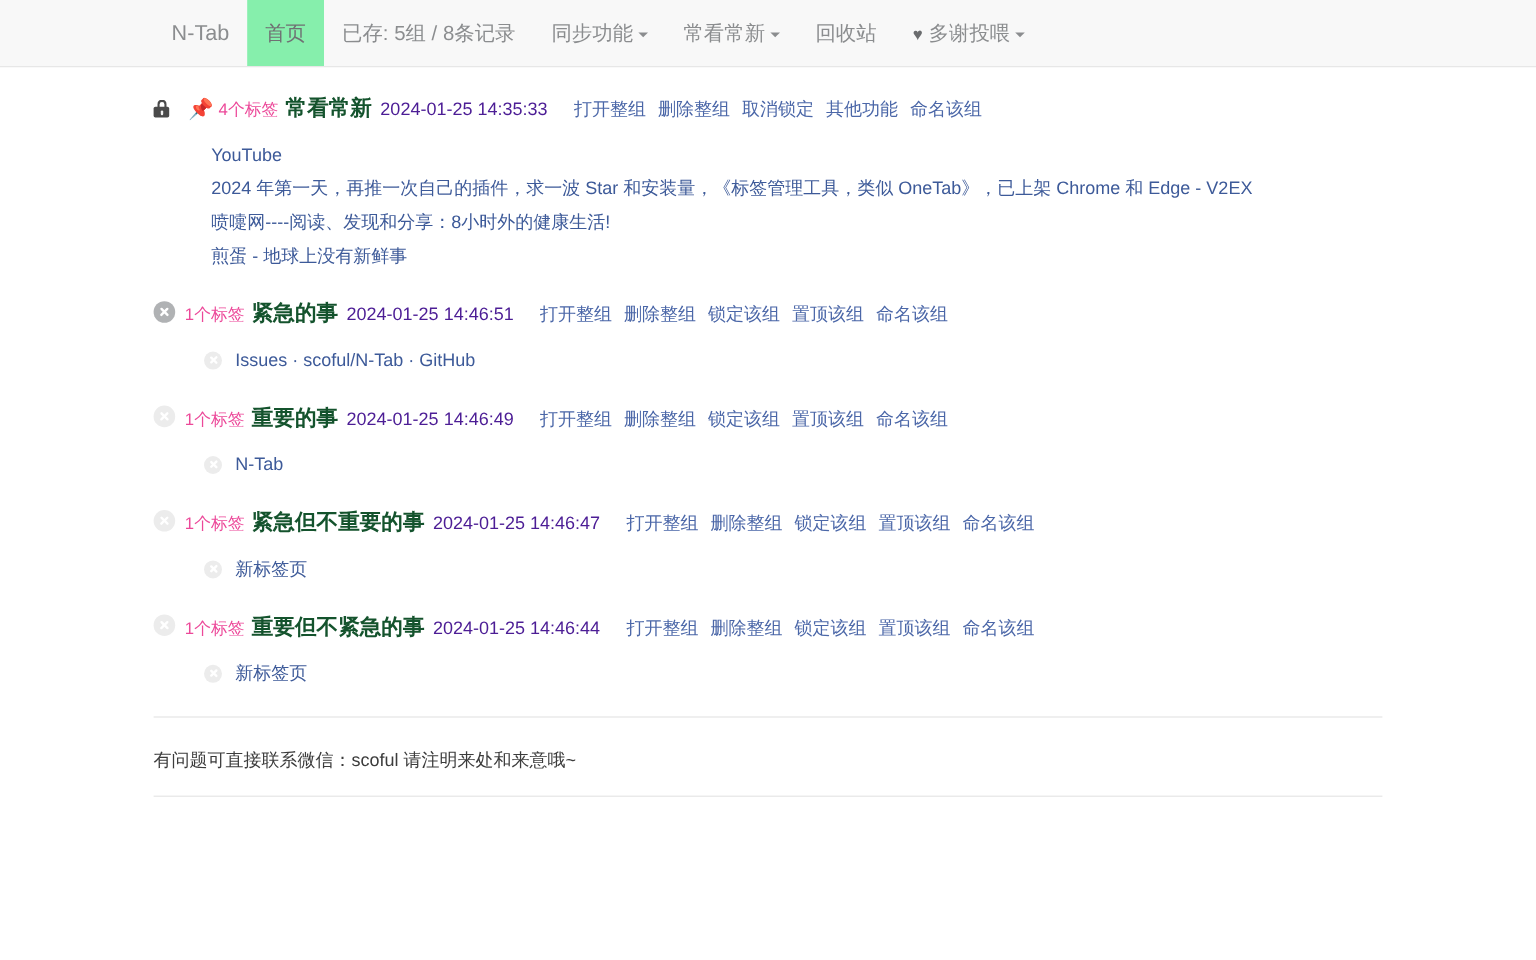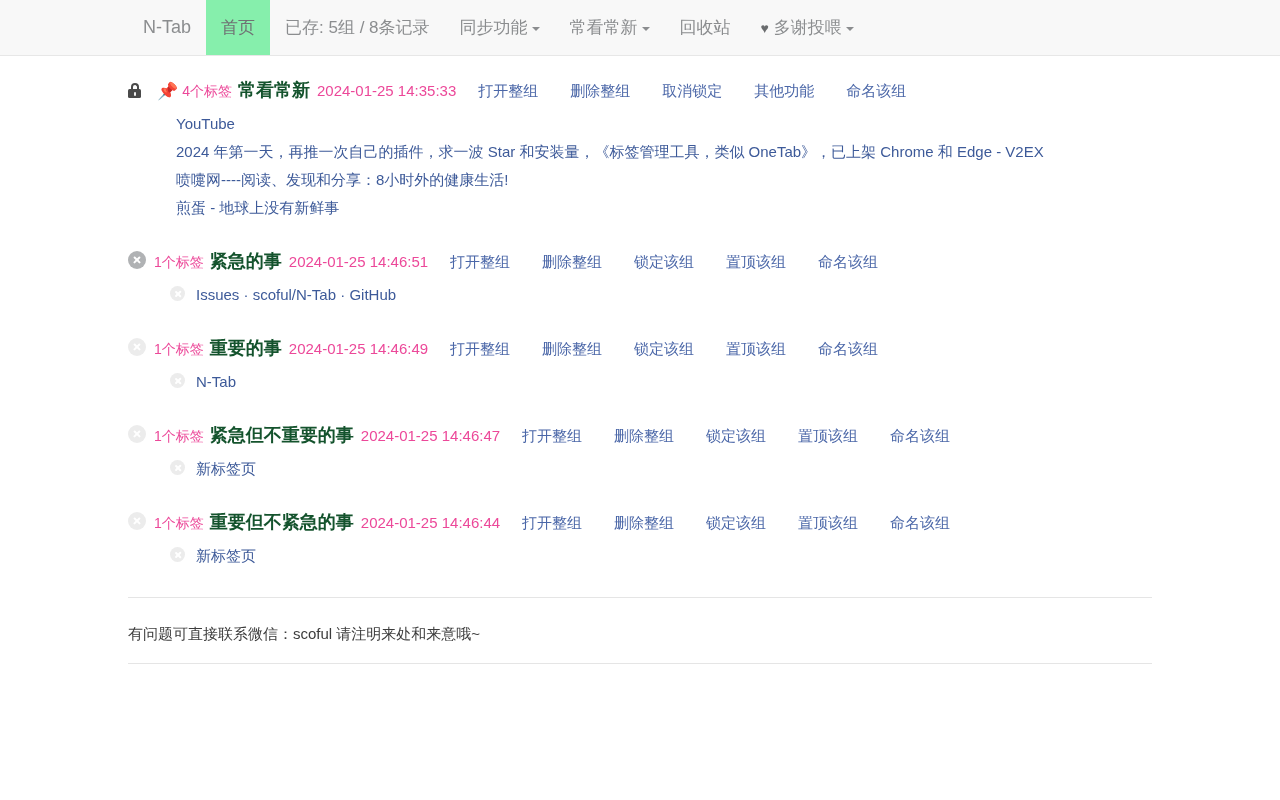--- a/index.html
+++ b/index.html
@@ -132,39 +132,40 @@
     margin-right: 6px;
   }
   .group-title {
     font-size: 18px;
     font-weight: bold;
     color: #14532d;
     margin-right: 7px;
   }
   .group-time {
     font-size: 15px;
-    color: #ec4899;
+    color: #4c1d95;
     margin-right: 22px;
   }
-  .group-actions { display: inline-flex; gap: 32px; }
+  .group-actions { display: inline-flex; gap: 10px; }
   .action-link {
     font-size: 15px;
     color: #4b67a8;
     text-decoration: none;
     cursor: pointer;
     white-space: nowrap;
   }
 
   .tab-list {
     margin: 0;
     padding: 0;
     list-style: none;
   }
   .tab-row {
     display: flex;
+    align-items: center;
     min-height: 28px;
     padding-left: 42px;
   }
   .tab-row.no-icon { padding-left: 48px; }
   .tab-title {
     font-size: 15px;
     color: #3d5a99;
     text-decoration: none;
     cursor: pointer;
     margin-left: 11px;

